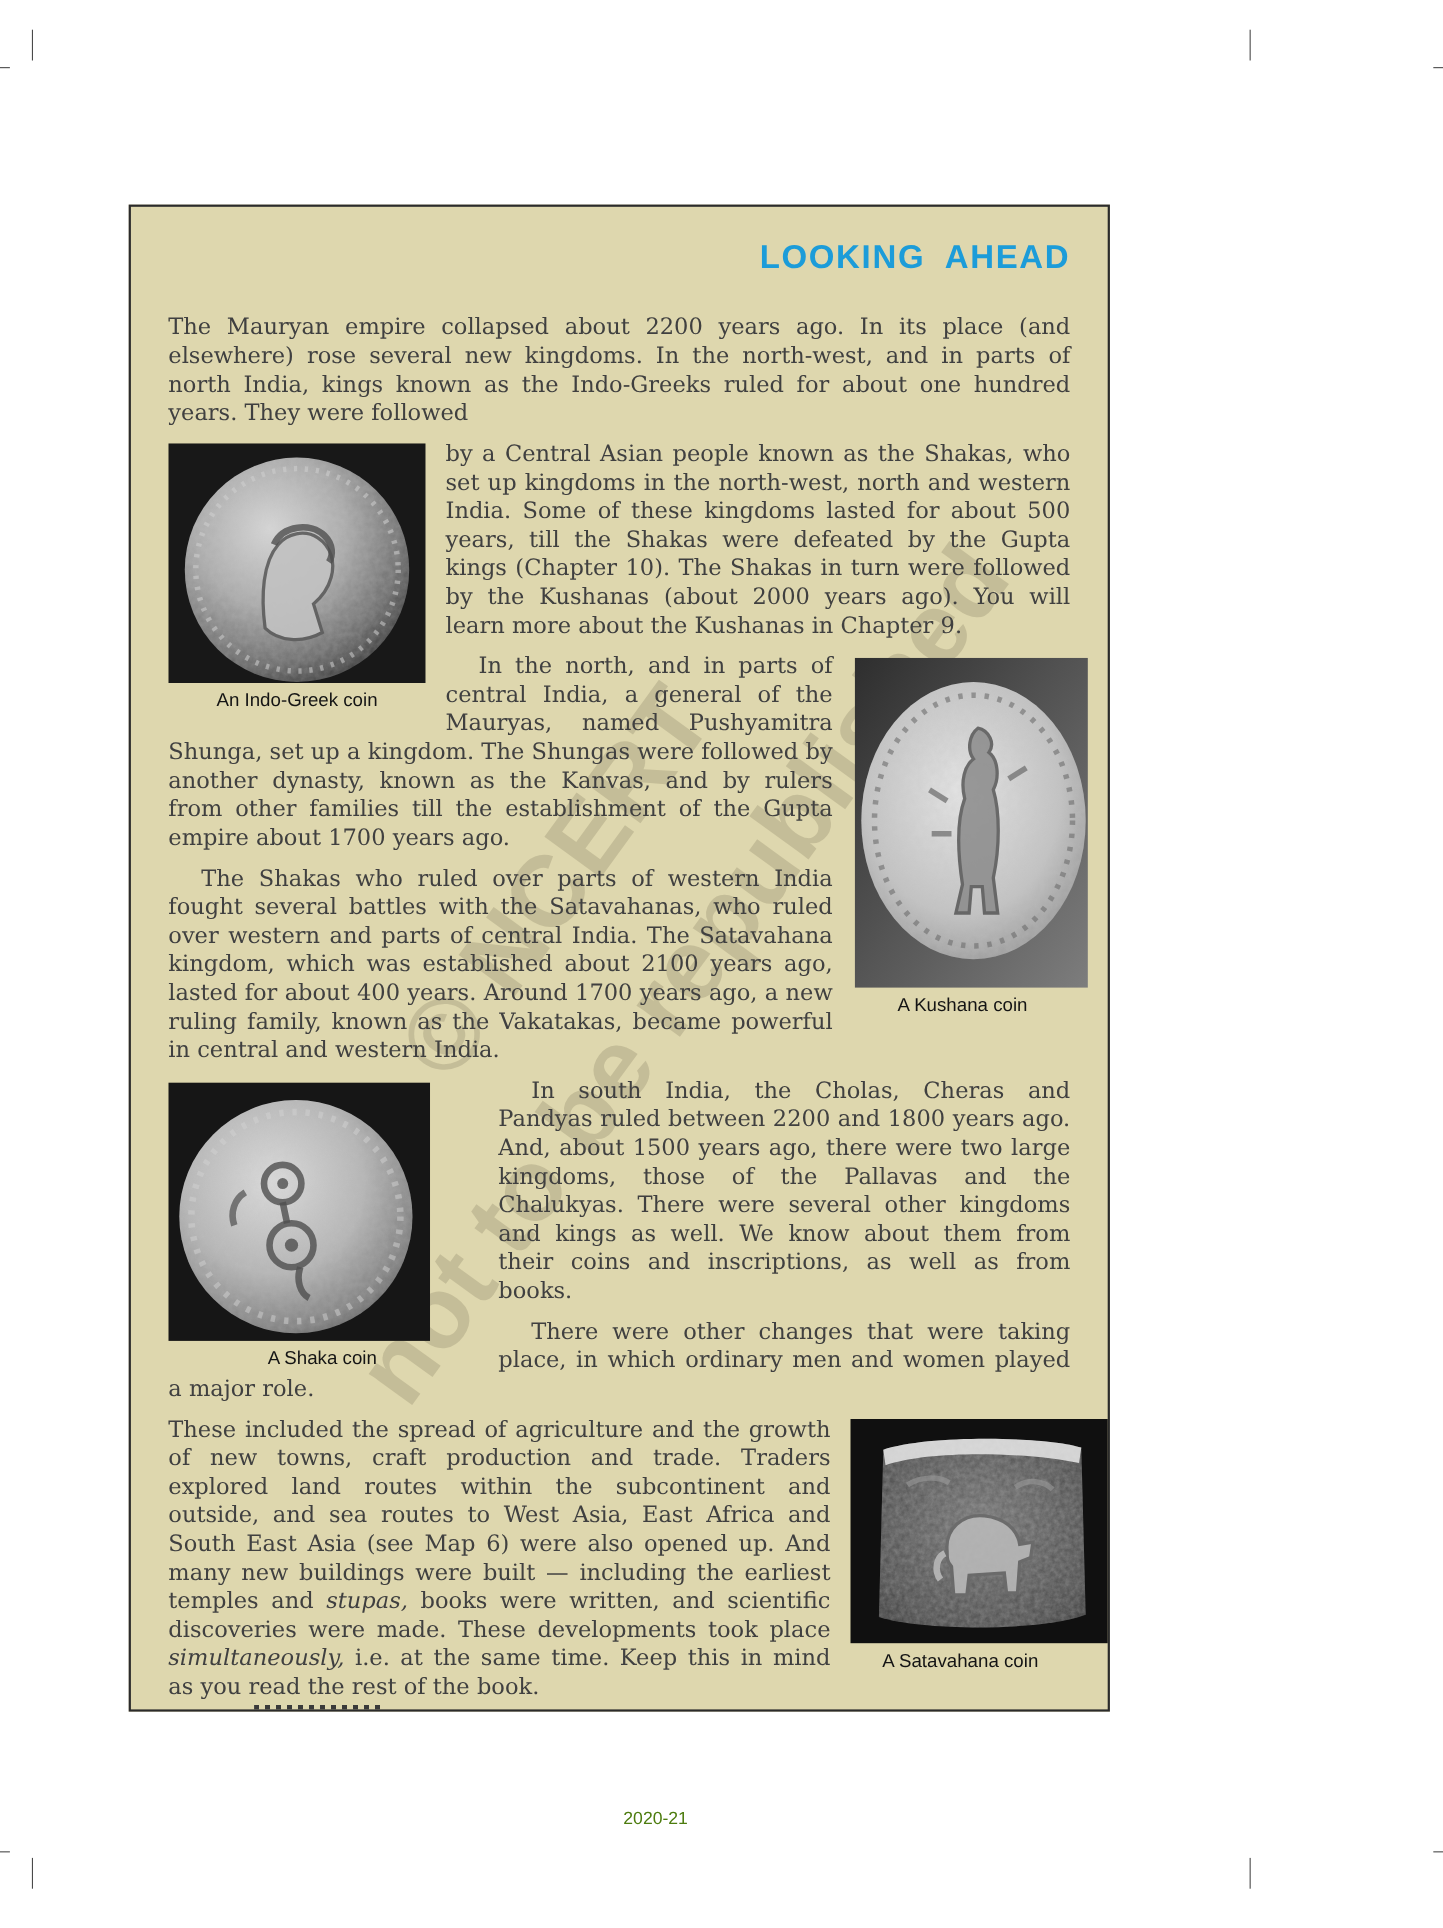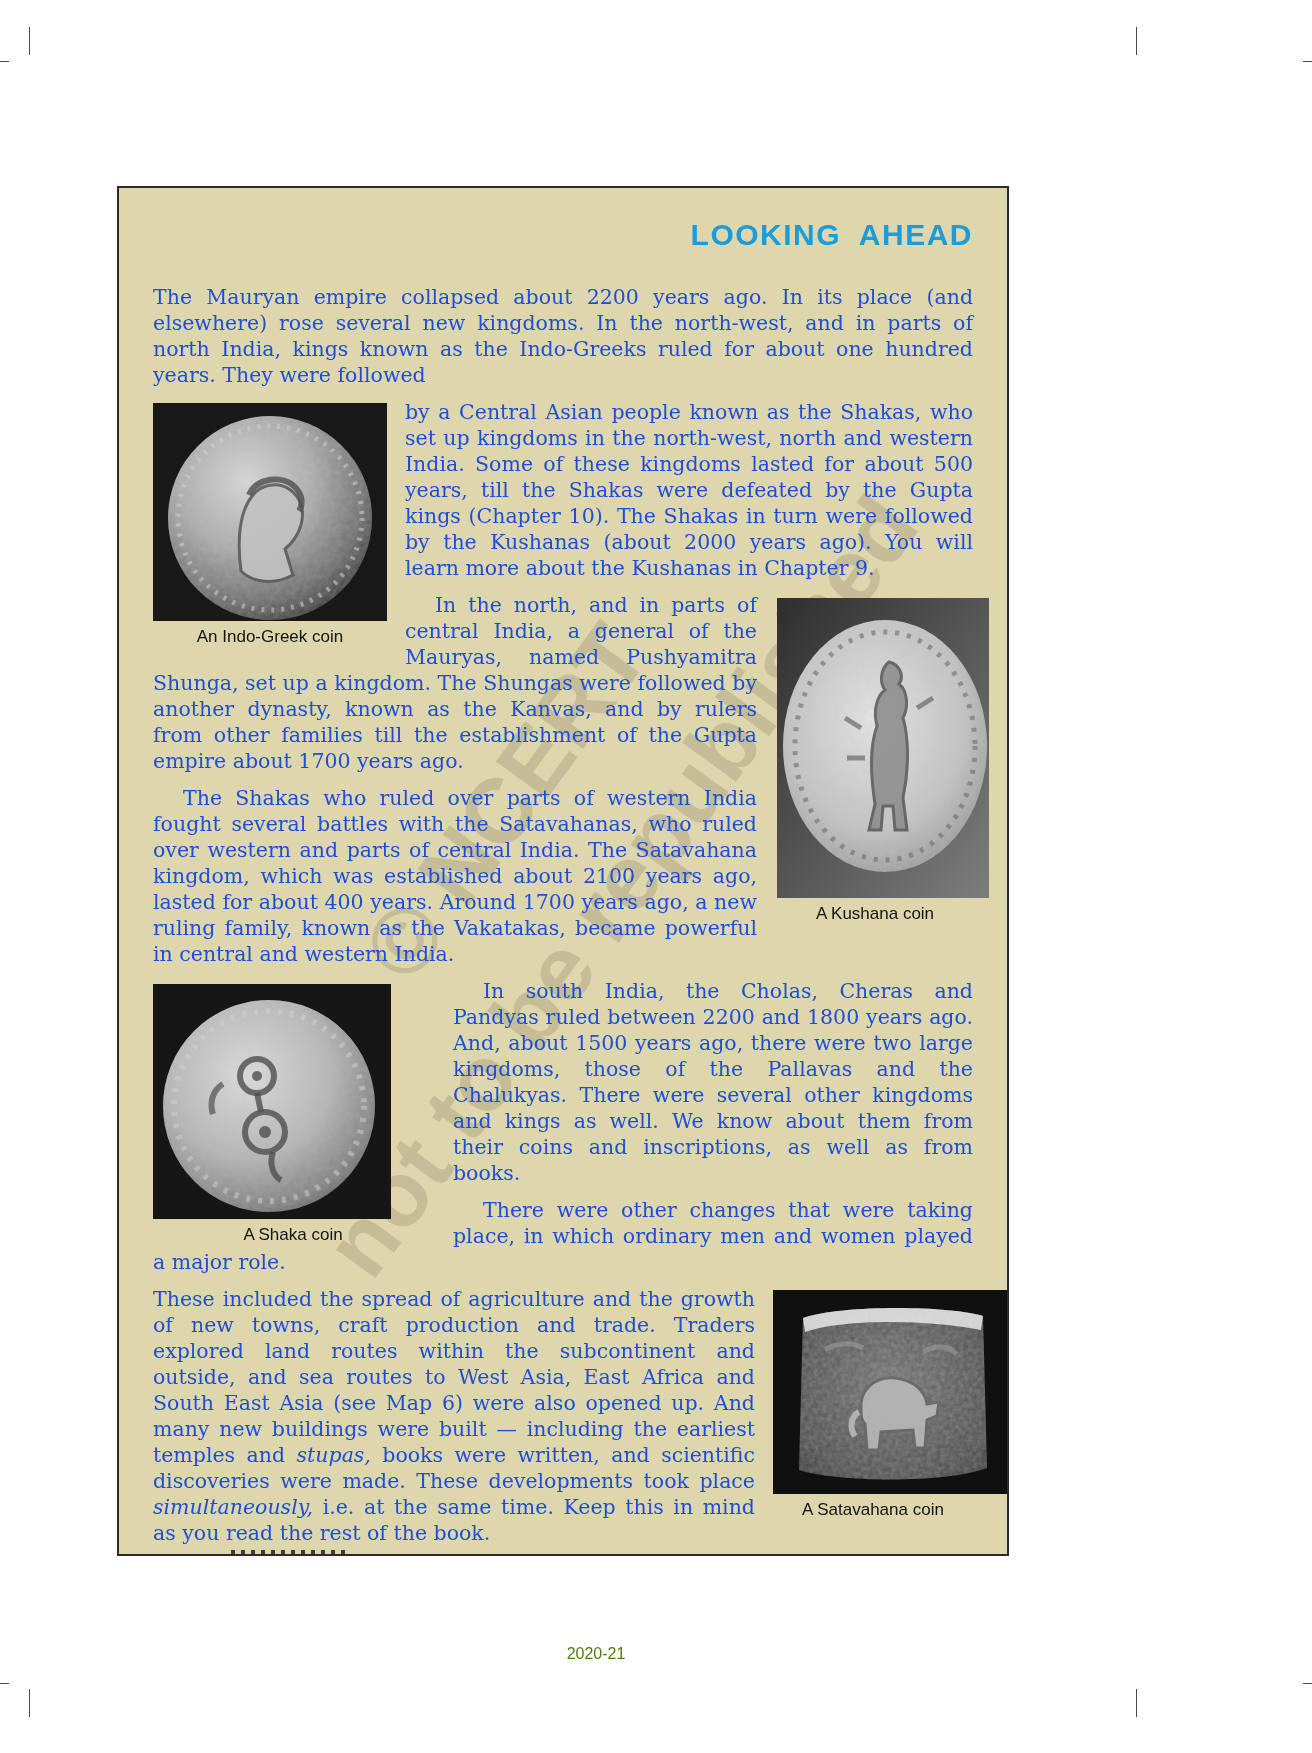--- a/index.html
+++ b/index.html
@@ -13,21 +13,21 @@
   
   .content-box{position:absolute;left:117px;top:186px;width:892px;height:1370px;
     box-sizing:border-box;background:#ded7ae;border:2px solid #2b2b2b;
     padding:24px 34px 0 34px;overflow:hidden;}
 
   .panel-title{margin:6px 0 32px 0;text-align:right;color:#1c9cd9;
     font-family:"Liberation Sans", sans-serif;font-weight:bold;font-size:30px;
     letter-spacing:1.5px;word-spacing:9px;}
 
   .body-text{position:relative;z-index:2;}
-  .body-text p{margin:0 0 11px 0;font-size:20.5px;line-height:26px;color:#1d4ed8;
+  .body-text p{margin:0 0 11px 0;font-size:20.5px;line-height:26px;color:#404040;
     text-align:justify;}
   p.indent{text-indent:30px;}
   p.cont{margin-top:0;}
 
   
   figure{margin:0;position:relative;z-index:2;}
   .fig{text-align:center;}
   .fig figcaption{margin-top:6px;font-family:"Liberation Sans", sans-serif;
     font-size:17px;color:#141414;}
   .fig svg{display:block;}

